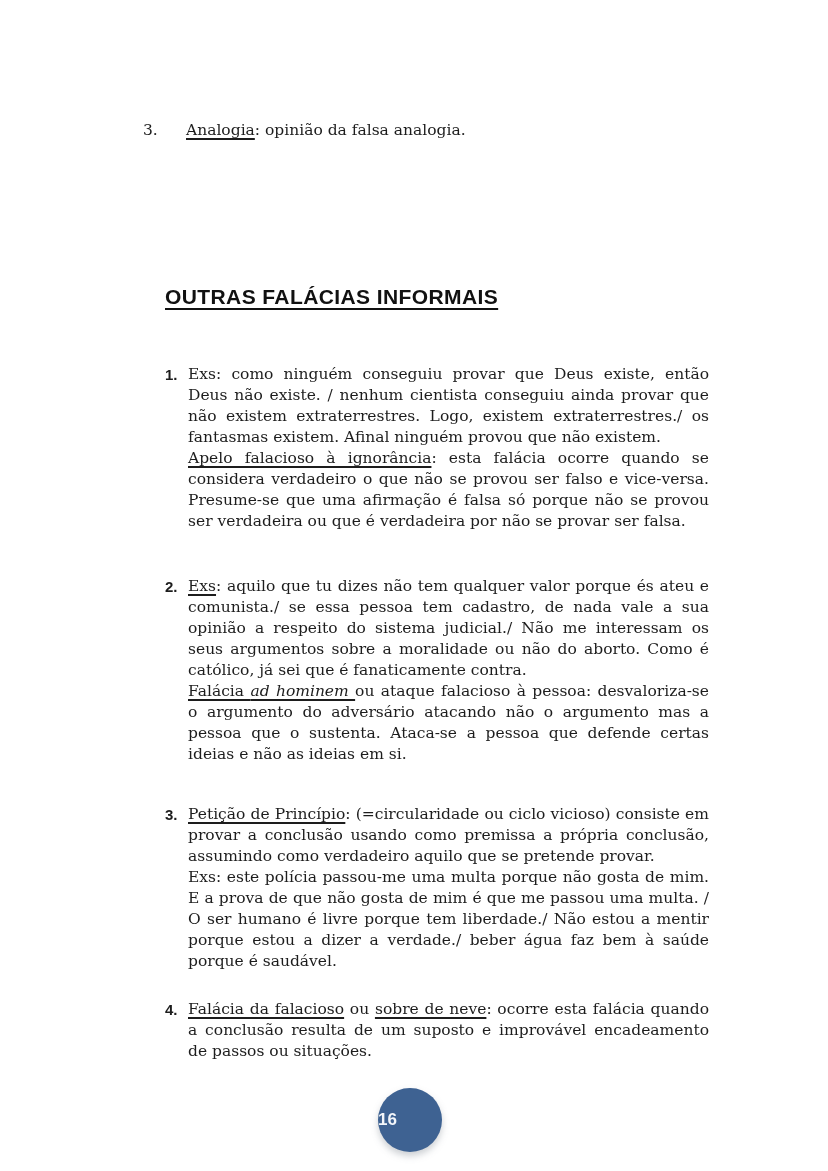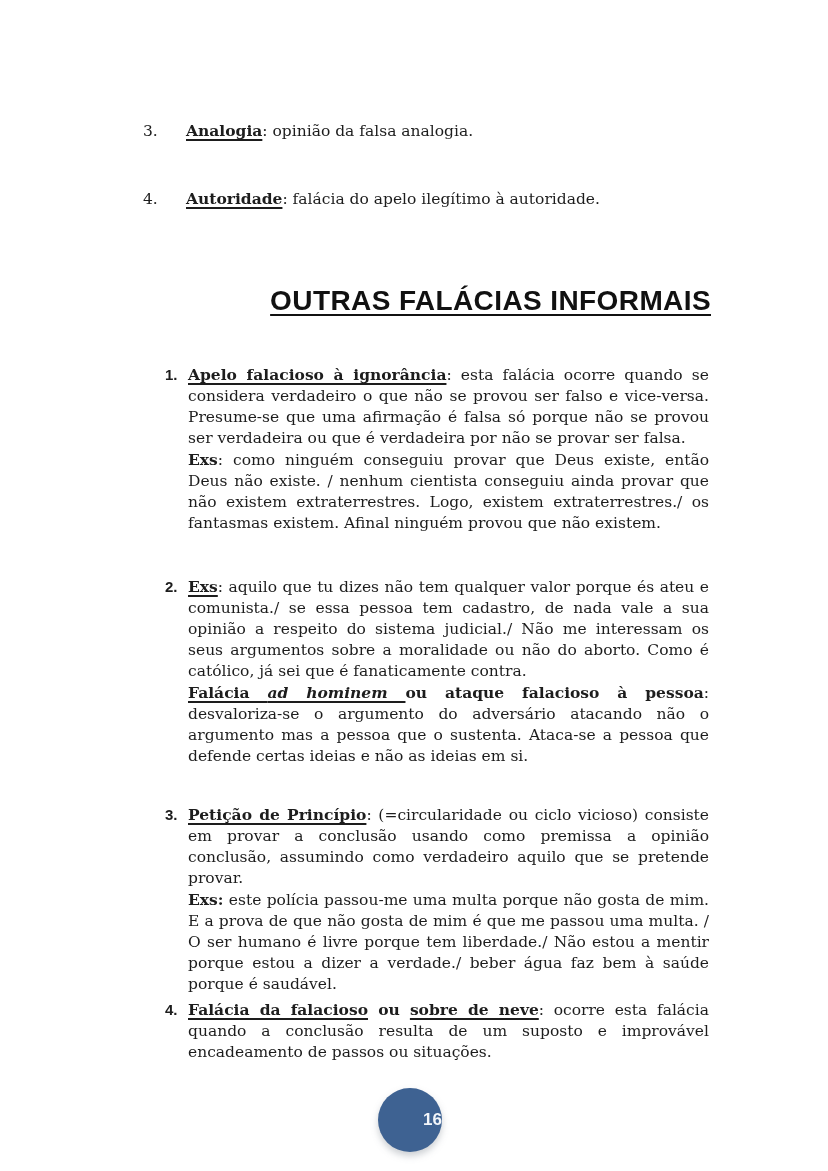--- a/index.html
+++ b/index.html
@@ -11,90 +11,87 @@
     color:#1d1d1d;
     overflow:hidden;
   }
   
   .intro-item{
     position:absolute;left:143px;width:566px;
     font-size:15.5px;line-height:21px;
   }
   .intro-item .num{display:inline-block;width:43px;}
   
-  .term{font-weight:bold;}
+  .term{font-weight:normal;}
   .u{text-decoration:underline;text-decoration-thickness:1.5px;text-underline-offset:3px;}
   .i{font-style:italic;}
   
   .heading{
     position:absolute;left:165px;top:285px;width:546px;
-    text-align:right;
+    text-align:left;
     font-family:"Liberation Sans", sans-serif;
-    font-weight:bold;font-size:28px;letter-spacing:0.4px;
+    font-weight:bold;font-size:21px;letter-spacing:0.4px;
     color:#111;
   }
   .heading .hu{text-decoration:underline;text-decoration-thickness:2px;text-underline-offset:4px;}
   
   .item{
     position:absolute;left:165px;width:544px;
     display:grid;grid-template-columns:23px 1fr;
     font-size:15.5px;line-height:21px;
   }
   .item .num{
     font-family:"Liberation Sans", sans-serif;
     font-weight:bold;font-size:15px;line-height:21px;
   }
   .para{text-align:justify;}
   
   .badge{
     position:absolute;left:378px;top:1088px;width:64px;height:64px;
     border-radius:50%;
-    display:flex;align-items:center;justify-content:flex-end;
+    display:flex;align-items:center;justify-content:flex-start;
     font-family:"Liberation Sans", sans-serif;
     font-weight:bold;font-size:17px;color:#f3f6fa;
     box-shadow:0 4px 7px rgba(110,118,130,0.35);
   }
 </style>
 </head>
 <body>
 
 <div class="page">
 
   <div class="intro-item" style="top:120px">
     <span class="num">3.</span><span class="term u">Analogia</span><span>:</span><span> opinião da falsa analogia.</span>
   </div>
 
-  <div class="intro-item" style="top:188px">
-    <span class="num">4.</span><span class="term u">Autoridade</span><span>:</span><span> falácia do apelo ilegítimo à autoridade.</span>
-  </div>
 
   <div class="heading">
     <span class="hu">OUTRAS FALÁCIAS INFORMAIS</span>
   </div>
 
   <div class="item" style="top:364px">
     <span class="num">1.</span>
     <div class="itext">
+      <div class="para"><span class="term">Exs</span><span>:</span><span> como ninguém conseguiu provar que Deus existe, então Deus não existe. / nenhum cientista conseguiu ainda provar que não existem extraterrestres. Logo, existem extraterrestres./ os fantasmas existem. Afinal ninguém provou que não existem.</span></div>
       <div class="para"><span class="term u">Apelo falacioso à ignorância</span><span>:</span><span> esta falácia ocorre quando se considera verdadeiro o que não se provou ser falso e vice-versa. Presume-se que uma afirmação é falsa só porque não se provou ser verdadeira ou que é verdadeira por não se provar ser falsa.</span></div>
-      <div class="para"><span class="term">Exs</span><span>:</span><span> como ninguém conseguiu provar que Deus existe, então Deus não existe. / nenhum cientista conseguiu ainda provar que não existem extraterrestres. Logo, existem extraterrestres./ os fantasmas existem. Afinal ninguém provou que não existem.</span></div>
     </div>
   </div>
 
   <div class="item" style="top:576px">
     <span class="num">2.</span>
     <div class="itext">
       <div class="para"><span class="term u">Exs</span><span>:</span><span> aquilo que tu dizes não tem qualquer valor porque és ateu e comunista./  se essa pessoa tem cadastro, de nada vale a sua opinião a respeito do sistema judicial./ Não me interessam os seus argumentos sobre a moralidade ou não do aborto. Como é católico, já sei que é fanaticamente contra.</span></div>
       <div class="para"><span class="term u">Falácia </span><span class="term u i">ad hominem </span><span class="term">ou ataque falacioso à pessoa</span><span>:</span><span> desvaloriza-se o argumento do adversário atacando não o argumento mas a pessoa que o sustenta. Ataca-se a pessoa que defende certas ideias e não as ideias em si.</span></div>
     </div>
   </div>
 
   <div class="item" style="top:804px">
     <span class="num">3.</span>
     <div class="itext">
-      <div class="para"><span class="term u">Petição de Princípio</span><span>:</span><span> (=circularidade ou ciclo vicioso) consiste em provar a conclusão usando como premissa a opinião conclusão, assumindo como verdadeiro aquilo que se pretende provar.</span></div>
+      <div class="para"><span class="term u">Petição de Princípio</span><span>:</span><span> (=circularidade ou ciclo vicioso) consiste em provar a conclusão usando como premissa a própria conclusão, assumindo como verdadeiro aquilo que se pretende provar.</span></div>
       <div class="para"><span class="term">Exs:</span><span> este polícia passou-me uma multa porque não gosta de mim. E a prova de que não gosta de mim é que me passou uma multa. / O ser humano é livre porque tem liberdade./  Não estou a mentir porque estou a dizer a verdade./ beber água faz bem à saúde porque é saudável.</span></div>
     </div>
   </div>
 
   <div class="item" style="top:999px">
     <span class="num">4.</span>
     <div class="itext">
       <div class="para"><span class="term u">Falácia da falacioso</span><span class="term"> ou </span><span class="term u">sobre de neve</span><span>:</span><span> ocorre esta falácia quando a conclusão resulta de um suposto e improvável encadeamento de passos ou situações.</span></div>
     </div>
   </div>

